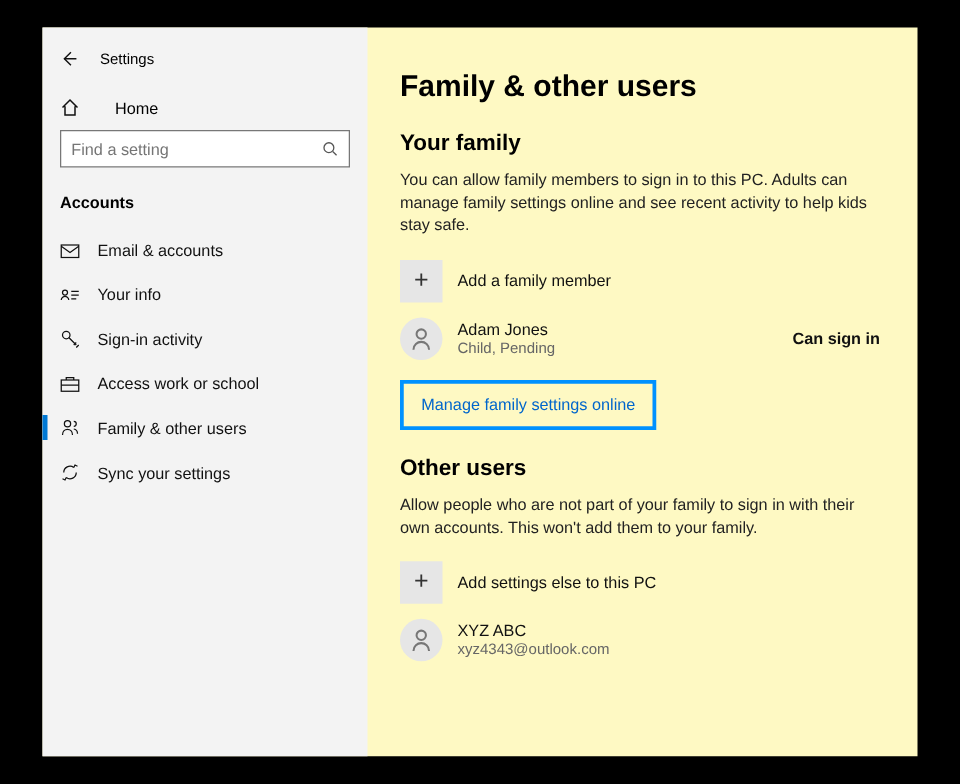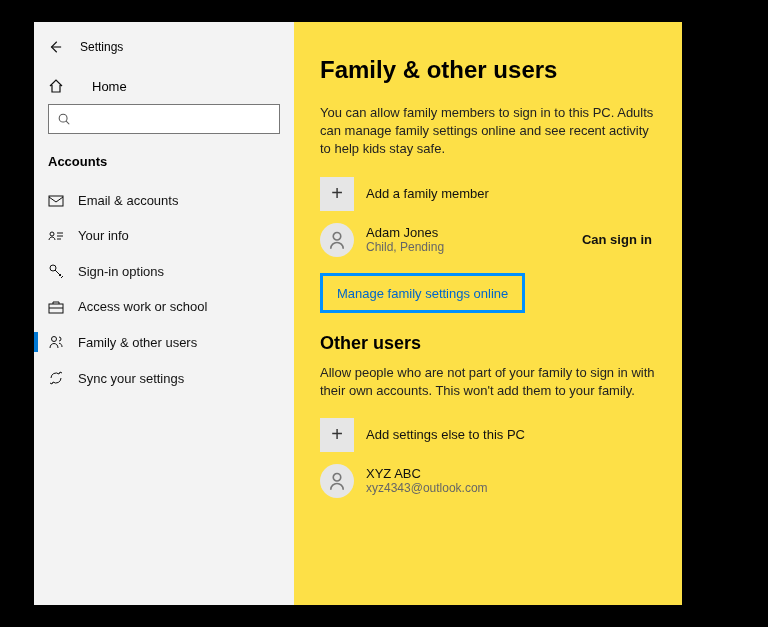--- a/index.html
+++ b/index.html
@@ -1,19 +1,19 @@
 <!DOCTYPE html>
 <html><head>
 <meta charset="utf-8">
 <style>
   * { margin: 0; padding: 0; box-sizing: border-box; font-family: "Segoe UI", sans-serif; }
   body { background: #000; width: 768px; height: 627px; overflow: hidden; }
   .window {
-    position: absolute; left: 34px; top: 22px; width: 648px; height: 583px;
-    background: #fde047; display: flex;
+    position: absolute; left: 34px; top: 22px; width: 700px; height: 583px;
+    background: #fef9c3; display: flex;
   }
   .sidebar {
     width: 260px; height: 100%; background: #f3f3f3; padding-top: 18px;
     display: flex; flex-direction: column;
   }
   .topbar {
     display: flex; align-items: center; gap: 18px; padding: 0 14px 18px 14px;
     font-size: 12px;
   }
   .back-arrow { width: 14px; display:flex; align-items:center; cursor:pointer; }
@@ -87,20 +87,21 @@
     <div class="home-row">
       <span class="icon">
         <svg width="16" height="16" viewBox="0 0 16 16">
             <path d="M2 8 L8 2 L14 8 M4 7 V14 H12 V7" stroke="#111" stroke-width="1.2" fill="none"></path>
           </svg>
       </span>
       <span>Home</span>
     </div>
 
     <div class="searchbox">
+      <input type="text" placeholder="Find a setting" style="">
       <span class="sicon">
         <svg width="14" height="14" viewBox="0 0 16 16">
             <circle cx="7" cy="7" r="4.5" stroke="#555" stroke-width="1.2" fill="none"></circle>
             <path d="M10.5 10.5 L14 14" stroke="#555" stroke-width="1.2"></path>
           </svg>
       </span>
     </div>
 
     <div class="section-header">Accounts</div>
 
@@ -123,21 +124,21 @@
         </span>
         <span>Your info</span>
       </li>
       <li class="nav-item">
         <span class="icon">
           <svg width="16" height="16" viewBox="0 0 16 16">
               <circle cx="5" cy="5" r="3" stroke="#111" fill="none"></circle>
               <path d="M7 7l6 6M11 13l2-2M13 15l2-2" stroke="#111" fill="none"></path>
             </svg>
         </span>
-        <span>Sign-in options</span>
+        <span>Sign-in activity</span>
       </li>
       <li class="nav-item">
         <span class="icon">
           <svg width="16" height="14" viewBox="0 0 16 14">
               <rect x="1" y="4" width="14" height="9" stroke="#111" fill="none"></rect>
               <path d="M5 4V2h6v2M1 8h14" stroke="#111" fill="none"></path>
             </svg>
         </span>
         <span>Access work or school</span>
       </li>
@@ -157,20 +158,21 @@
             </svg>
         </span>
         <span>Sync your settings</span>
       </li>
     </ul>
   </aside>
 
   <main class="main">
     <h1 class="page-title">Family &amp; other users</h1>
 
+    <h2 class="subhead">Your family</h2>
     <p class="desc">You can allow family members to sign in to this PC. Adults can manage family settings online and see recent activity to help kids stay safe.</p>
 
     <div class="row">
       <div class="plusbox">+</div>
       <div class="row-text">
           <div class="primary">Add a family member</div>
         </div>
     </div>
 
     <div class="row">

